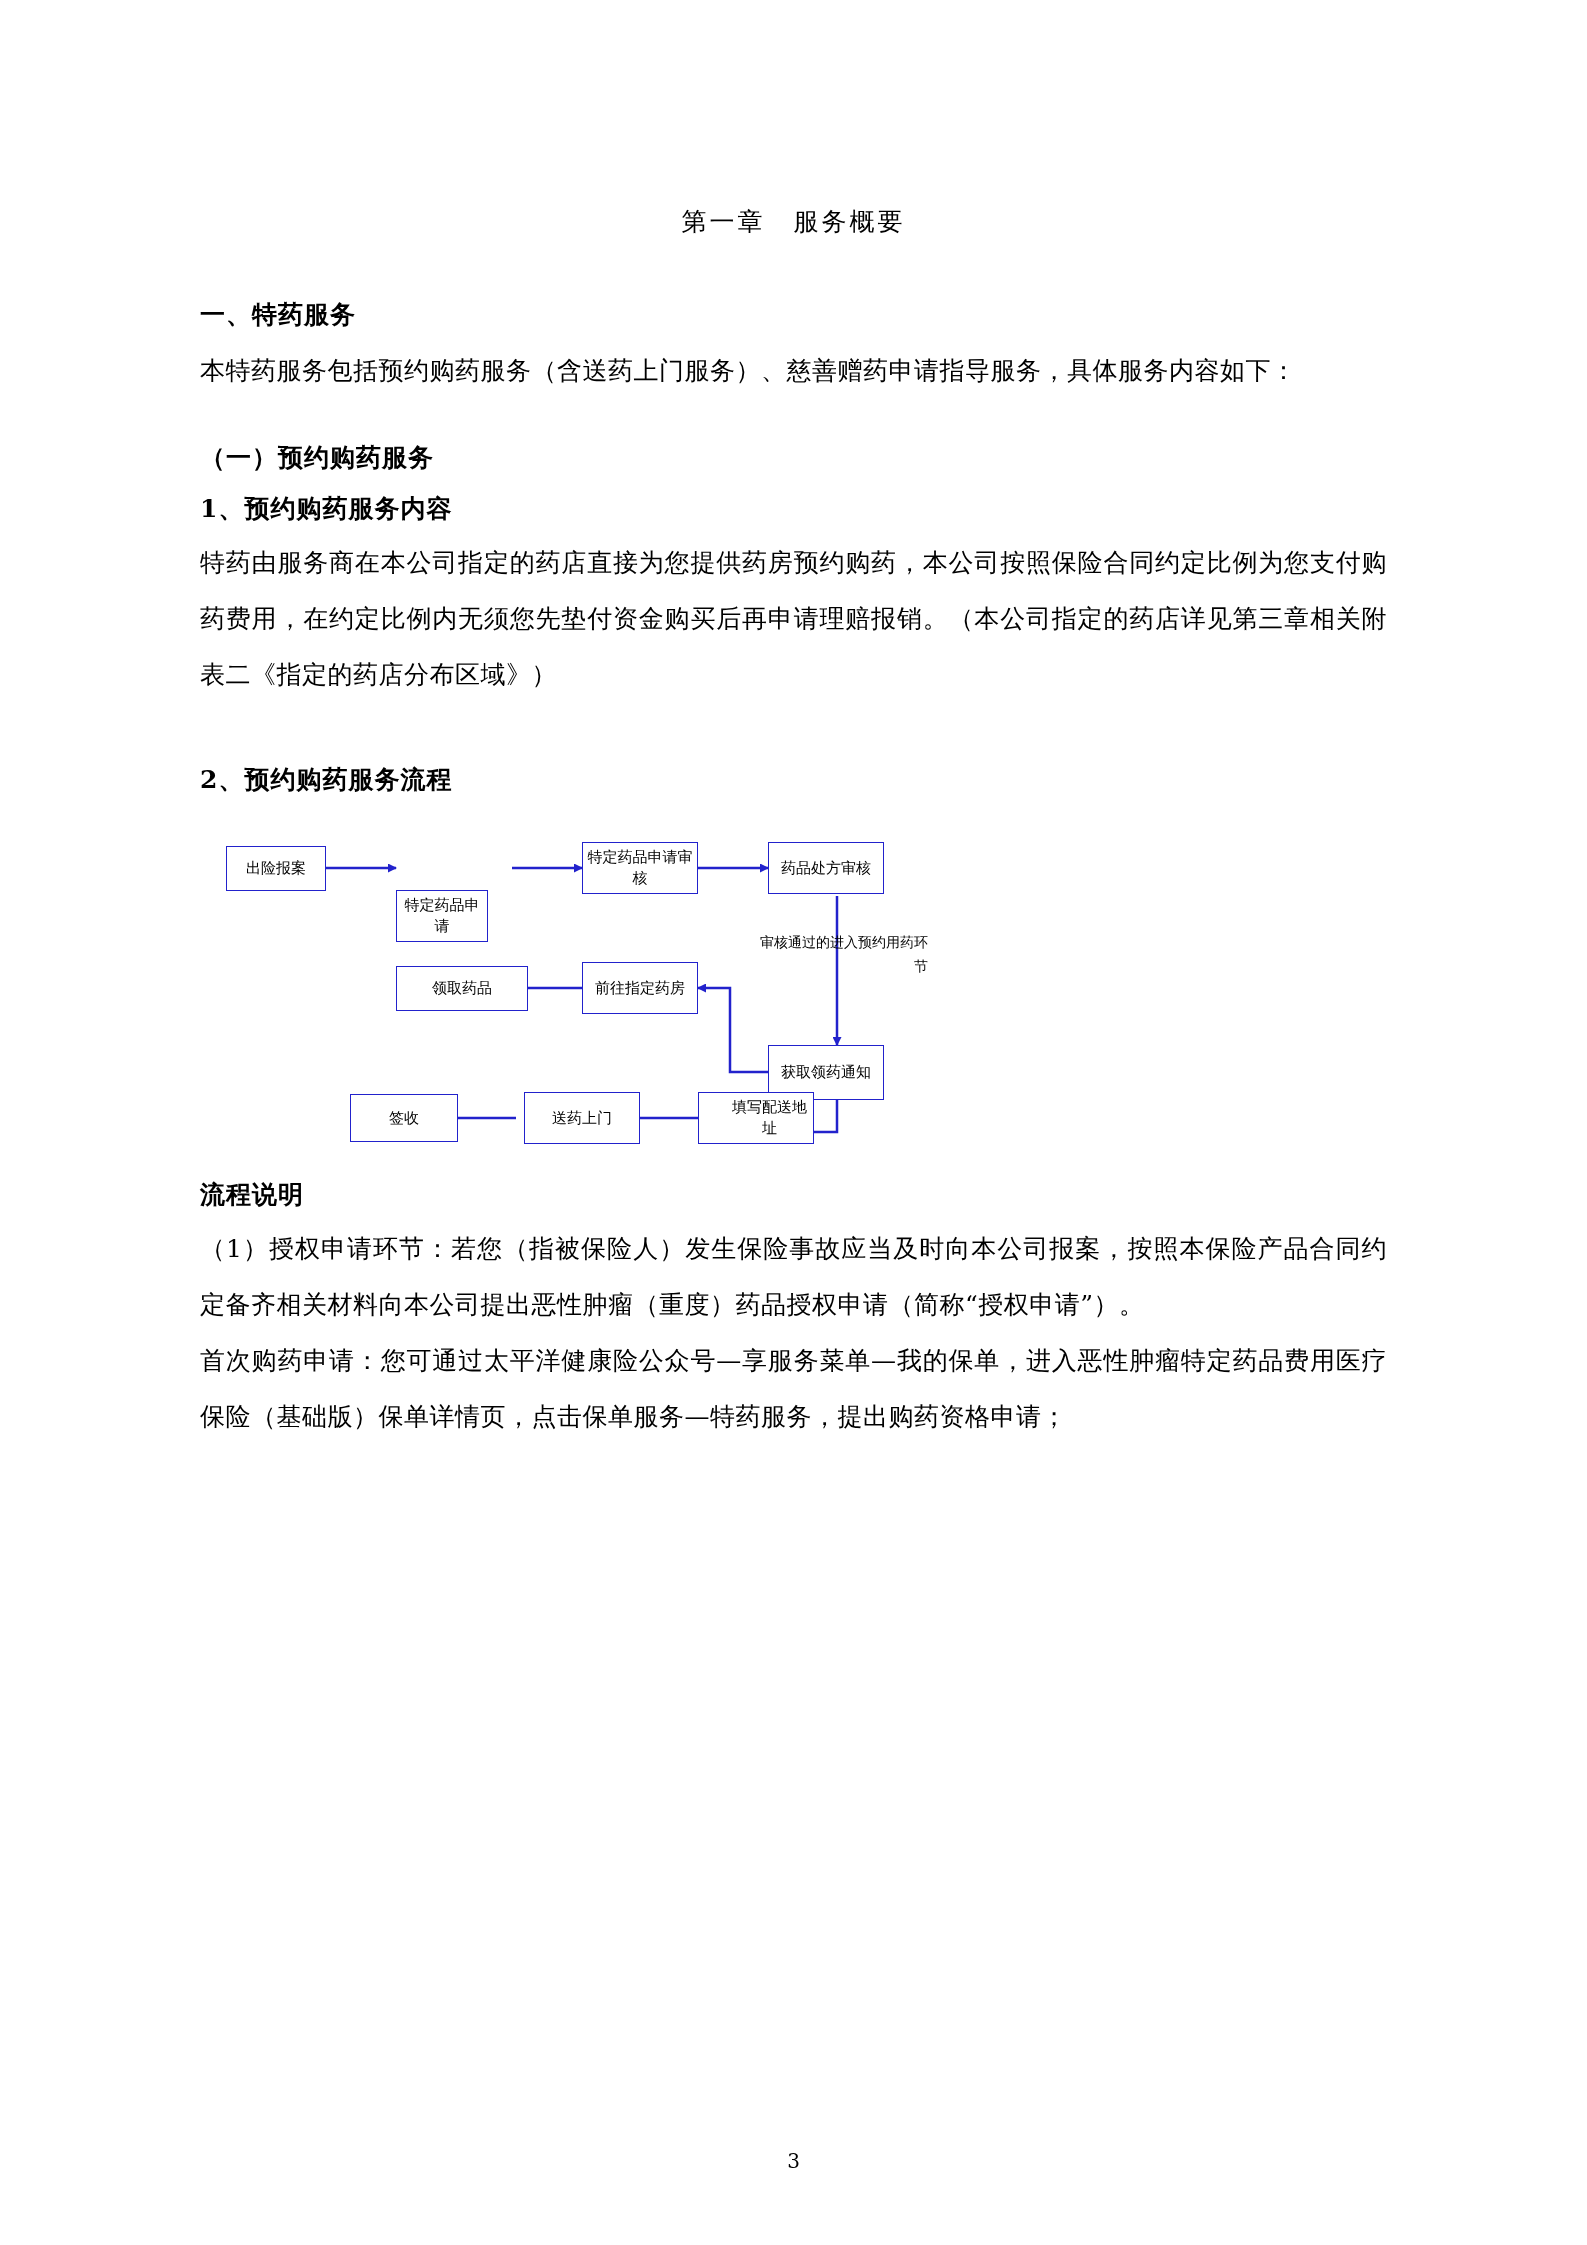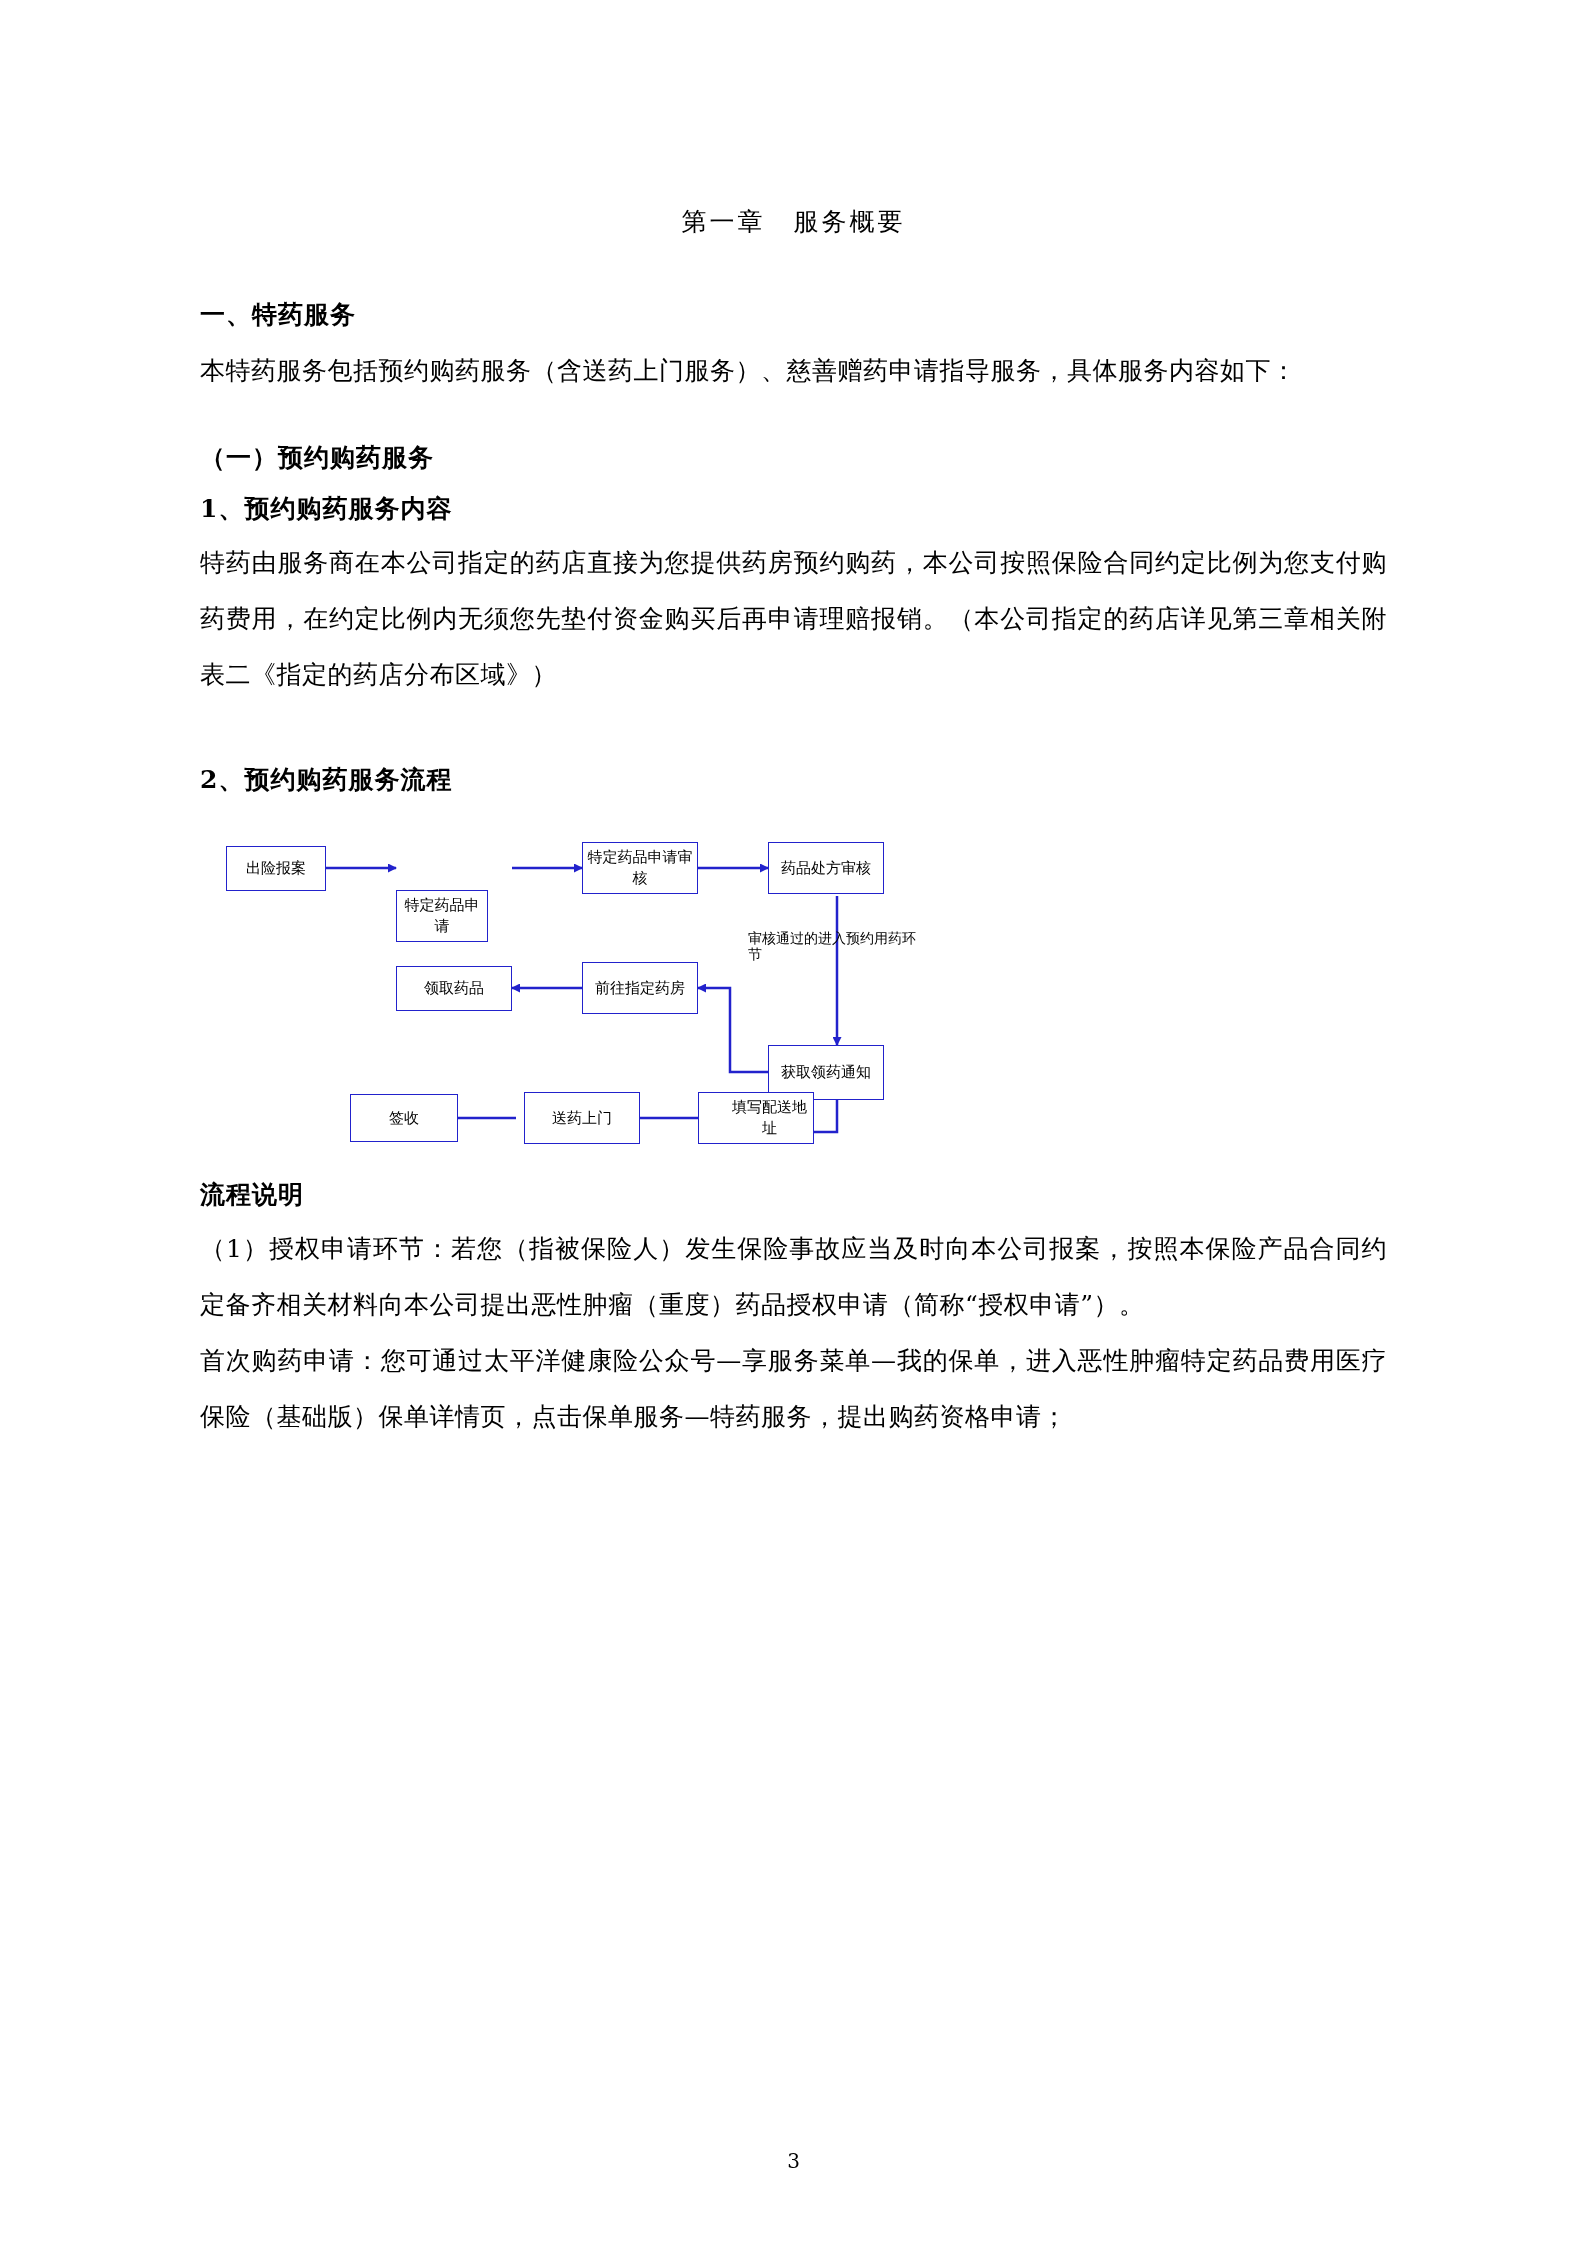--- a/index.html
+++ b/index.html
@@ -79,22 +79,22 @@
     align-items: center;
     justify-content: center;
     box-sizing: border-box;
     background: #fff;
     font-family: "DejaVu Sans", "Liberation Sans", sans-serif;
     padding: 2px 4px;
   }
   .flow-note {
     position: absolute;
     font-size: 14px;
-    line-height: 16px;
-    text-align: left;
+    line-height: 24px;
+    text-align: right;
     color: #000;
     font-family: "DejaVu Sans", "Liberation Sans", sans-serif;
   }
   .flow-svg {
     position: absolute;
     left: 0;
     top: 0;
   }
   .explain-heading {
     font-size: 25px;
@@ -160,21 +160,21 @@
 
     <div class="node" style="left:26px; top:26px; width:100px; height:45px;">出险报案</div>
     <div class="node" style="left:196px; top:22px; width:92px; height:52px;margin-top:48px;">特定药品申请</div>
     <div class="node" style="left:382px; top:22px; width:116px; height:52px;">特定药品申请审核</div>
     <div class="node" style="left:568px; top:22px; width:116px; height:52px;">药品处方审核</div>
 
     <div class="flow-note" style="left:548px; top:110px; width:180px;">审核通过的进入预约用药环节</div>
 
     <div class="node" style="left:568px; top:225px; width:116px; height:55px;">获取领药通知</div>
     <div class="node" style="left:382px; top:142px; width:116px; height:52px;">前往指定药房</div>
-    <div class="node" style="left:196px; top:146px; width:116px; height:45px;">领取药品</div>
+    <div class="node" style="left:196px; top:146px; width:132px; height:45px;">领取药品</div>
 
     <div class="node" style="left:498px; top:272px; width:116px; height:52px;padding-left:31px;">填写配送地址</div>
     <div class="node" style="left:324px; top:272px; width:116px; height:52px;">送药上门</div>
     <div class="node" style="left:150px; top:274px; width:108px; height:48px;">签收</div>
 
   </div>
 
   <h3 class="explain-heading">流程说明</h3>
 
   <p class="body-text">（1）授权申请环节：若您（指被保险人）发生保险事故应当及时向本公司报案，按照本保险产品合同约定备齐相关材料向本公司提出恶性肿瘤（重度）药品授权申请（简称“授权申请”）。</p>

